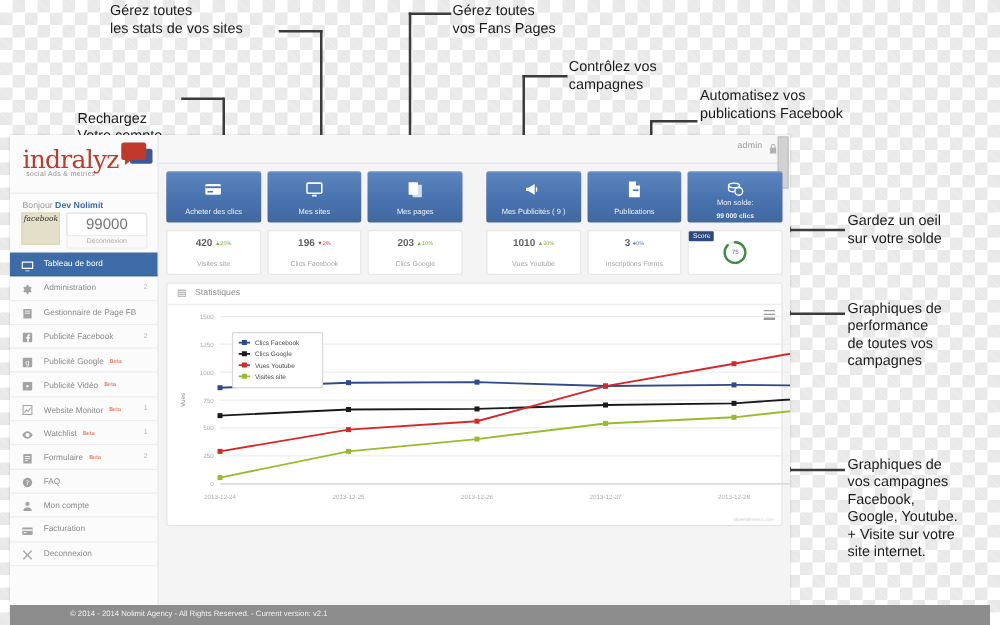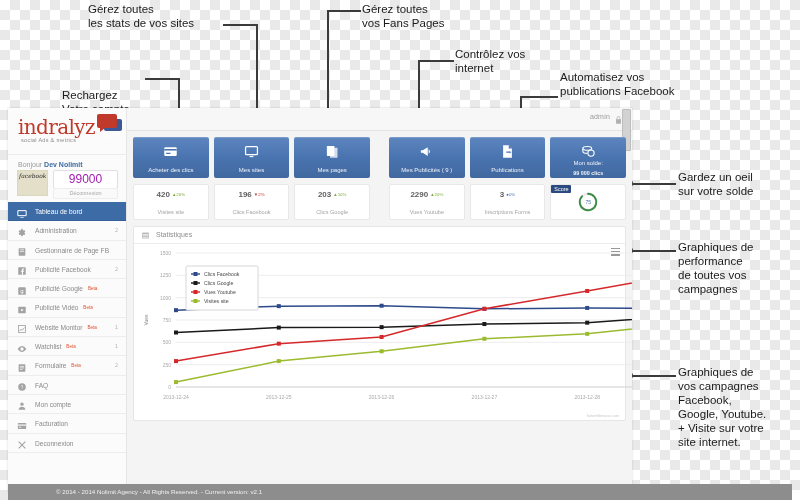--- a/index.html
+++ b/index.html
@@ -29,21 +29,21 @@
   .logo-bubble:after{content:"";position:absolute;left:3px;bottom:-4px;border-left:5px solid #c0392b;border-bottom:4px solid transparent;}
   .logo-bubble2{position:absolute;right:4px;top:11px;width:18px;height:12px;background:#3b5998;border-radius:2px;}
   .dots{position:absolute;right:7px;top:15px;font-size:7px;color:#fff;letter-spacing:1px;line-height:4px;}
   .bonjour{padding:6px 0 2px 10px;font-size:7px;color:#9a9a9a;}
   .bonjour b{color:#3c6ba5;font-size:7px;}
   .userrow{position:relative;height:28px;margin:0 8px 4px 9px;}
   .avatar{position:absolute;left:0;top:0;width:31px;height:26px;background:#e4dfc8;border:1px solid #ddd7bb;
           font-size:6px;color:#2b2b2b;overflow:hidden;font-style:italic;font-family:"DejaVu Serif",serif;
           line-height:8px;padding:1px;box-sizing:border-box;}
   .credits{position:absolute;left:36px;top:0;right:0;height:17px;background:#fff;border:1px solid #e0e0e0;
-           border-radius:2px;text-align:center;font-size:12px;color:#a21caf;line-height:17px;}
+           border-radius:2px;text-align:center;font-size:12px;color:#737373;line-height:17px;}
   .logout{position:absolute;left:36px;top:18px;right:0;height:9px;background:#fafafa;border:1px solid #ededed;
           border-radius:2px;text-align:center;font-size:5.5px;color:#a8a8a8;line-height:9px;}
   .menu{margin-top:2px;}
   .mi{position:relative;height:19.3px;border-bottom:1px solid #ededed;font-size:6.6px;color:#8a8a8a;line-height:19.3px;
       padding-left:27px;box-sizing:border-box;white-space:nowrap;}
   .mi.active{background:#3c6ba5;color:#fff;border-bottom:1px solid #35609a;}
   .mi .ic{position:absolute;left:9px;top:4.5px;width:10px;height:10px;color:#a3a3a3;}
   .mi.active .ic{color:#fff;}
   .mi .beta{color:#e0512f;font-size:4.6px;margin-left:3px;vertical-align:1px;}
   .mi .cnt{position:absolute;right:8px;top:0;font-size:5.5px;color:#b4b4b4;}
@@ -100,21 +100,21 @@
 <div class="ann" style="left:362px;top:2px;width:150px;">
   <span style="white-space:pre-line;">Gérez toutes
 vos Fans Pages</span>
 </div>
 <div class="ln" style="left:327px;top:10px;width:34px;height:1.5px;"></div>
 <div class="ln" style="left:327px;top:10px;width:1.5px;height:142px;"></div>
 <div class="dot" style="left:324px;top:148px;"></div>
 
 <div class="ann" style="left:455px;top:47px;width:150px;">
   <span style="white-space:pre-line;">Contrôlez vos
-internet</span>
+campagnes</span>
 </div>
 <div class="ln" style="left:418px;top:60px;width:36px;height:1.5px;"></div>
 <div class="ln" style="left:418px;top:60px;width:1.5px;height:92px;"></div>
 <div class="dot" style="left:415px;top:148px;"></div>
 
 <div class="ann" style="left:62px;top:68px;width:120px;margin-top:20px;">
   <span style="white-space:pre-line;">Rechargez
 Votre compte</span>
 </div>
 <div class="ln" style="left:145px;top:78px;width:34px;height:1.5px;"></div>
@@ -355,21 +355,21 @@
       <div class="stat">
         <div class="sval"><span>196</span><span class="sdelta" style="color:#c0392b">▼<span>2%</span></span></div>
         <div class="slabel">Clics Facebook</div>
       </div>
       <div class="stat">
         <div class="sval"><span>203</span><span class="sdelta" style="color:#7aa83a">▲<span>10%</span></span></div>
         <div class="slabel">Clics Google</div>
       </div>
       <div class="gap"></div>
       <div class="stat">
-        <div class="sval"><span>2290</span><span class="sdelta" style="color:#7aa83a">▲<span>20%</span></span></div>
+        <div class="sval"><span>1010</span><span class="sdelta" style="color:#7aa83a">▲<span>20%</span></span></div>
         <div class="slabel">Vues Youtube</div>
       </div>
       <div class="stat">
         <div class="sval"><span>3</span><span class="sdelta" style="color:#4a74b0">●<span>0%</span></span></div>
         <div class="slabel">Inscriptions Forms</div>
       </div>
       <div class="stat score">
         <span class="badge">Score</span>
         <span class="gauge">
           <svg viewBox="0 0 40 40" width="22" height="22">

